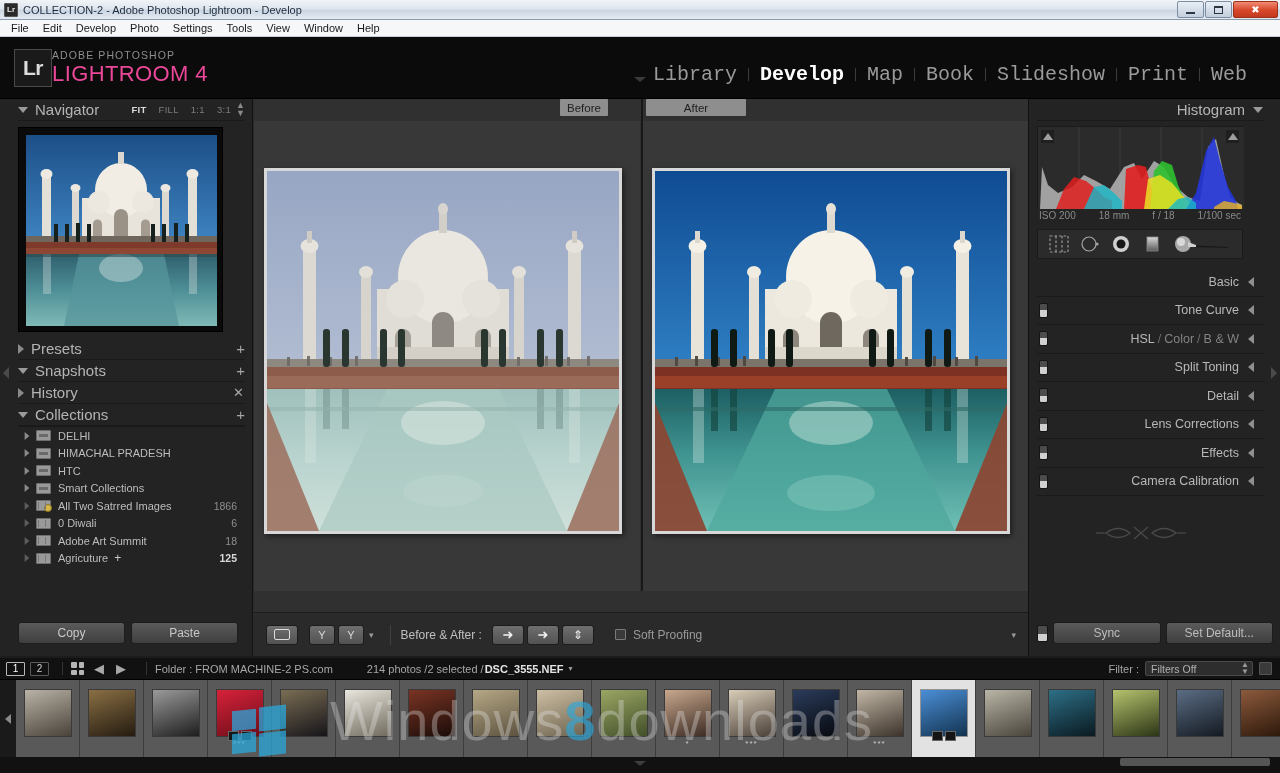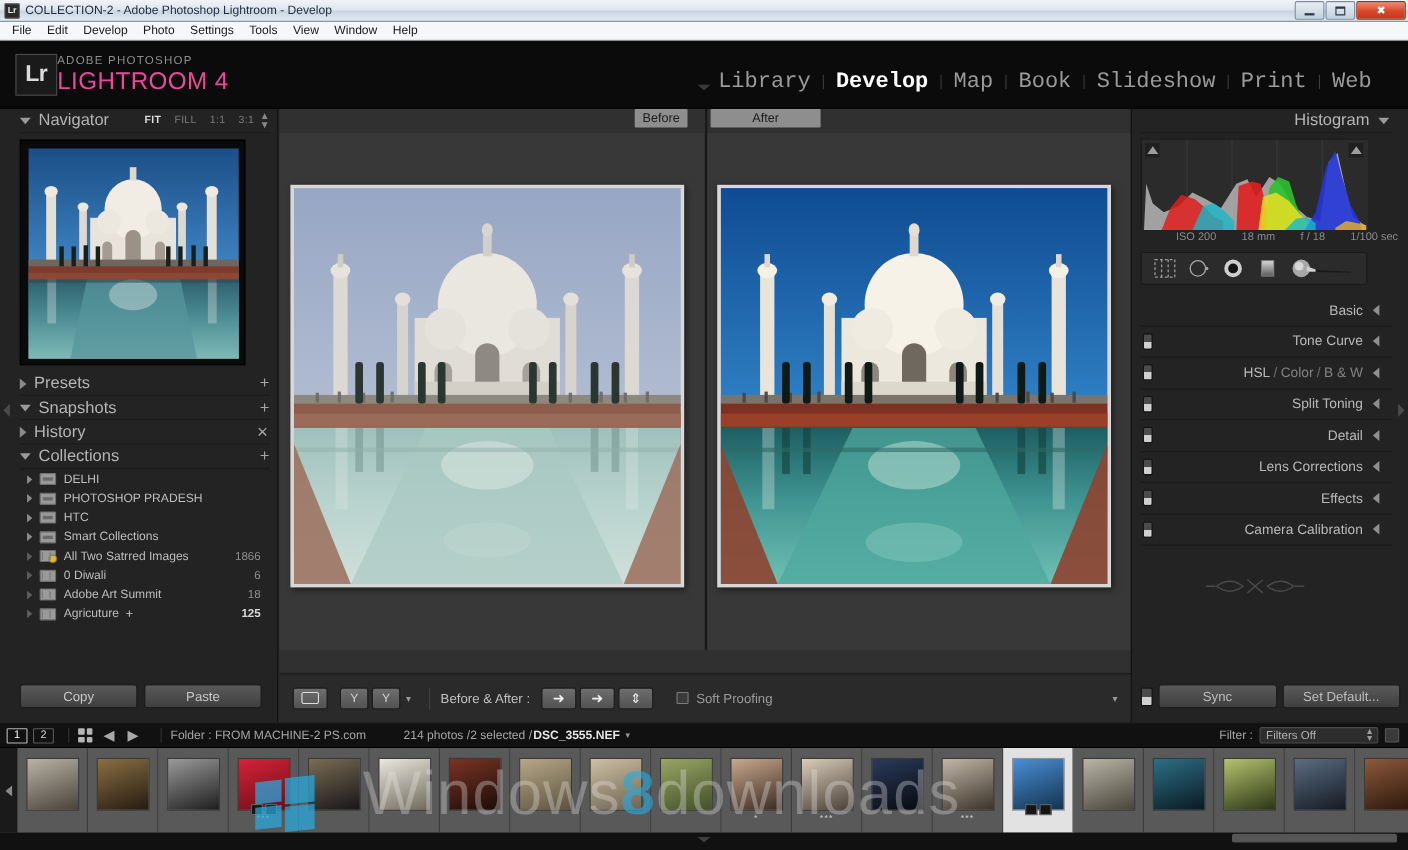--- a/index.html
+++ b/index.html
@@ -159,21 +159,21 @@
   .center {
     position: absolute; left: 254px; top: 0; right: 252px; height: 557px;
     background: #303030;
   }
   .ba-labels { height: 22px; position: relative; }
   .ba-tag {
     position: absolute; top: 0; height: 17px; background: #8e8e8e; color: #202020;
     font-size: 11.5px; display: flex; align-items: center; justify-content: center;
     border-radius: 1px;
   }
-  .ba-tag.before { left: 323px; width: 48px; }
+  .ba-tag.before { left: 306px; width: 48px; }
   .ba-tag.after { left: 392px; width: 100px; color: #1f1f1f; }
   .ba-split { position: absolute; left: 387px; top: 0; width: 2px; height: 492px; background: #181818; }
 
   .img-pane { position: absolute; top: 22px; height: 470px; }
   .img-pane.left { left: 0; width: 386px; background: #383838; }
   .img-pane.right { left: 389px; right: 0; background: #383838; }
   .photo-frame { position: absolute; background: #d8d8d8; box-shadow: 2px 2px 6px rgba(0,0,0,0.5); }
   .photo-frame.before { left: 10px; top: 47px; width: 358px; height: 366px; padding: 3px; }
   .photo-frame.after  { left: 9px;  top: 47px; width: 358px; height: 366px; padding: 3px; }
   .photo-inner { width: 100%; height: 100%; position: relative; overflow: hidden; }
@@ -221,21 +221,21 @@
     position: absolute; top: 3px; width: 13px; height: 13px; background: #1f1f1f;
     display: flex; align-items: center; justify-content: center;
   }
   .hist-corner.l { left: 3px; } .hist-corner.r { right: 3px; }
   .hist-corner i {
     width: 0; height: 0; border-left: 5px solid transparent; border-right: 5px solid transparent;
     border-bottom: 7px solid #9e9e9e;
   }
   .exif {
     width: 206px; margin-top: 2px; display: flex; justify-content: space-between;
-    font-size: 10px; color: #8a8a8a; padding: 0 2px; margin-left: 30px;
+    font-size: 10px; color: #8a8a8a; padding: 0 2px;
   }
 
   .tool-strip {
     margin-top: 8px; width: 206px; height: 30px; background: #2b2b2b;
     border: 1px solid #1a1a1a; border-radius: 2px;
     display: flex; align-items: center; justify-content: space-around; padding: 0 6px;
   }
   .ts-ico { width: 22px; height: 20px; position: relative; }
 
   .sect-row {
@@ -493,21 +493,21 @@
 
         <div class="coll-list">
           <div class="coll-row">
             <span class="tri right"></span>
             <span class="coll-ico box"></span>
             <span>DELHI</span>
           </div>
           <div class="coll-row">
             <span class="tri right"></span>
             <span class="coll-ico box"></span>
-            <span>PHOTOSHOP PRADESH</span>
+            <span>HIMACHAL PRADESH</span>
           </div>
           <div class="coll-row">
             <span class="tri right"></span>
             <span class="coll-ico box"></span>
             <span>HTC</span>
           </div>
           <div class="coll-row">
             <span class="tri right"></span>
             <span class="coll-ico box"></span>
             <span>Smart Collections</span>

